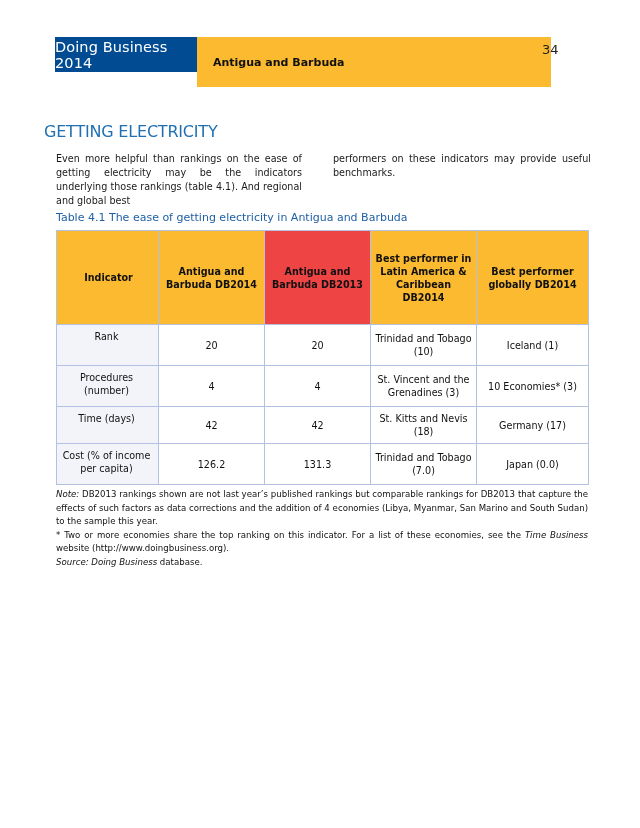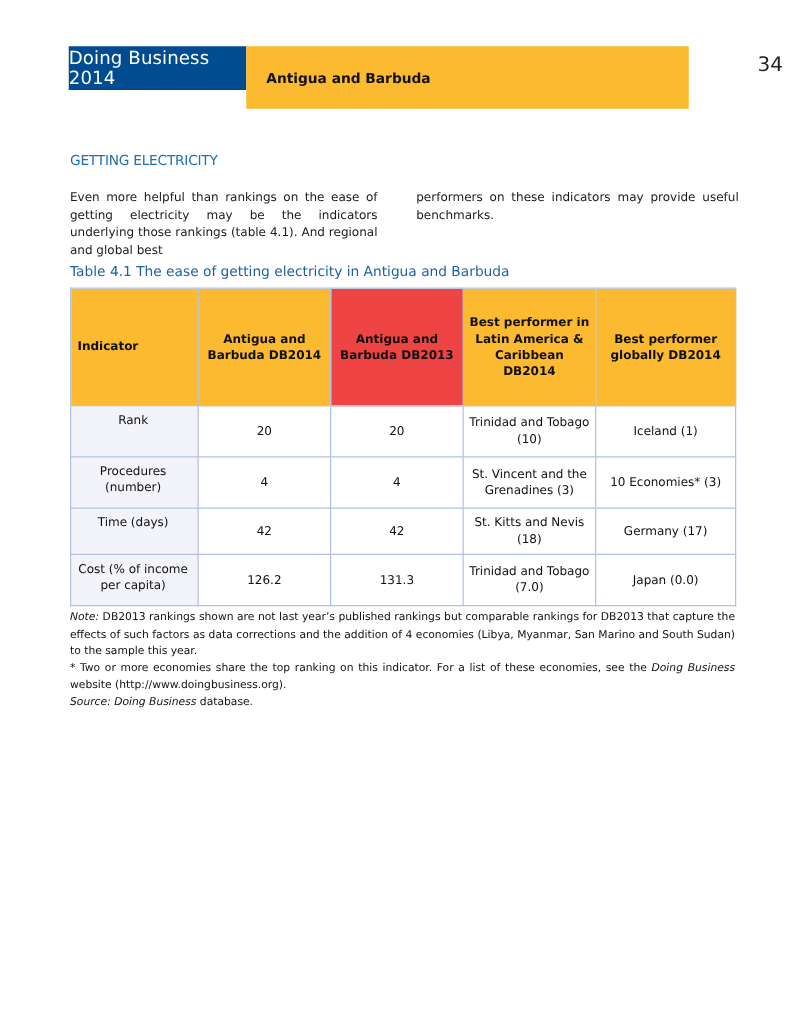--- a/index.html
+++ b/index.html
@@ -16,25 +16,25 @@
       background: #004b91; color: #ffffff; width: 142px; height: 35px;
       display: flex; align-items: center; justify-content: center;
       font-size: 14.5px; letter-spacing: 0.1px;
     }
     .hdr-right {
       background: #fbba2f; flex: 1; height: 50px;
       display: flex; align-items: center; padding-left: 16px;
       font-weight: bold; font-size: 11px; color: #111;
     }
     .page-num {
-      position: absolute; left: 606px; top: 42px; font-size: 16px; color: #222;
+      position: absolute; left: 542px; top: 42px; font-size: 13px; color: #222;
     }
     .section-title {
-      position: absolute; left: 56px; top: 122px;
-      color: #1f6fb2; font-size: 11px; letter-spacing: -0.2px;
+      position: absolute; left: 44px; top: 122px;
+      color: #1f6fb2; font-size: 16px; letter-spacing: -0.2px;
     }
     .body-col {
       position: absolute; top: 152px; width: 246px;
       font-size: 9.6px; line-height: 14px; text-align: justify;
     }
     .col-left { left: 56px; }
     .col-right { left: 333px; width: 258px; }
     .table-caption {
       position: absolute; left: 56px; top: 211px;
       color: #1f5fa6; font-size: 11px;
@@ -43,21 +43,21 @@
       position: absolute; left: 56px; top: 230px; width: 532px;
       border-collapse: collapse; font-size: 9.6px; table-layout: fixed;
     }
     table.data th, table.data td {
       border: 1px solid #b3c2e2; padding: 2px 3px;
     }
     table.data th {
       height: 89px; font-weight: bold; font-size: 9.6px; line-height: 13px;
       text-align: center; color: #111;
     }
-    table.data th.ind { text-align: left; padding-left: 5px; }
+    table.data th.ind { text-align: center; padding-left: 5px; }
     th.gold { background: #fbba2f; }
     th.light { background: #ef4444; }
     table.data td {
       height: 29px; text-align: center; line-height: 13px; color: #111;
     }
     table.data tr.tall td { height: 33px; }
     table.data td.ind {
       text-align: center; vertical-align: top; padding-top: 5px;
       background: #f3f4f9; padding-left: 1px;
     }
@@ -127,15 +127,15 @@
       <td>126.2</td>
       <td>131.3</td>
       <td>Trinidad and Tobago (7.0)</td>
       <td>Japan (0.0)</td>
     </tr>
   </tbody>
 </table>
 
 <div class="notes">
   <p><i>Note:</i><span> DB2013 rankings shown are not last year’s published rankings but comparable rankings for DB2013 that capture the effects of such factors as data corrections and the addition of 4 economies (Libya, Myanmar, San Marino and South Sudan) to the sample this year.</span></p>
-  <p><span>* Two or more economies share the top ranking on this indicator. For a list of these economies, see the </span><i>Doing Business</i><span> website (http://www.doingbusiness.org).</span></p>
+  <p><span>* Two or more economies share the top ranking on this indicator. For a list of these economies, see the </span><i>Time Business</i><span> website (http://www.doingbusiness.org).</span></p>
   <p><i>Source: Doing Business</i><span> database.</span></p>
 </div>
 
 </body></html>

